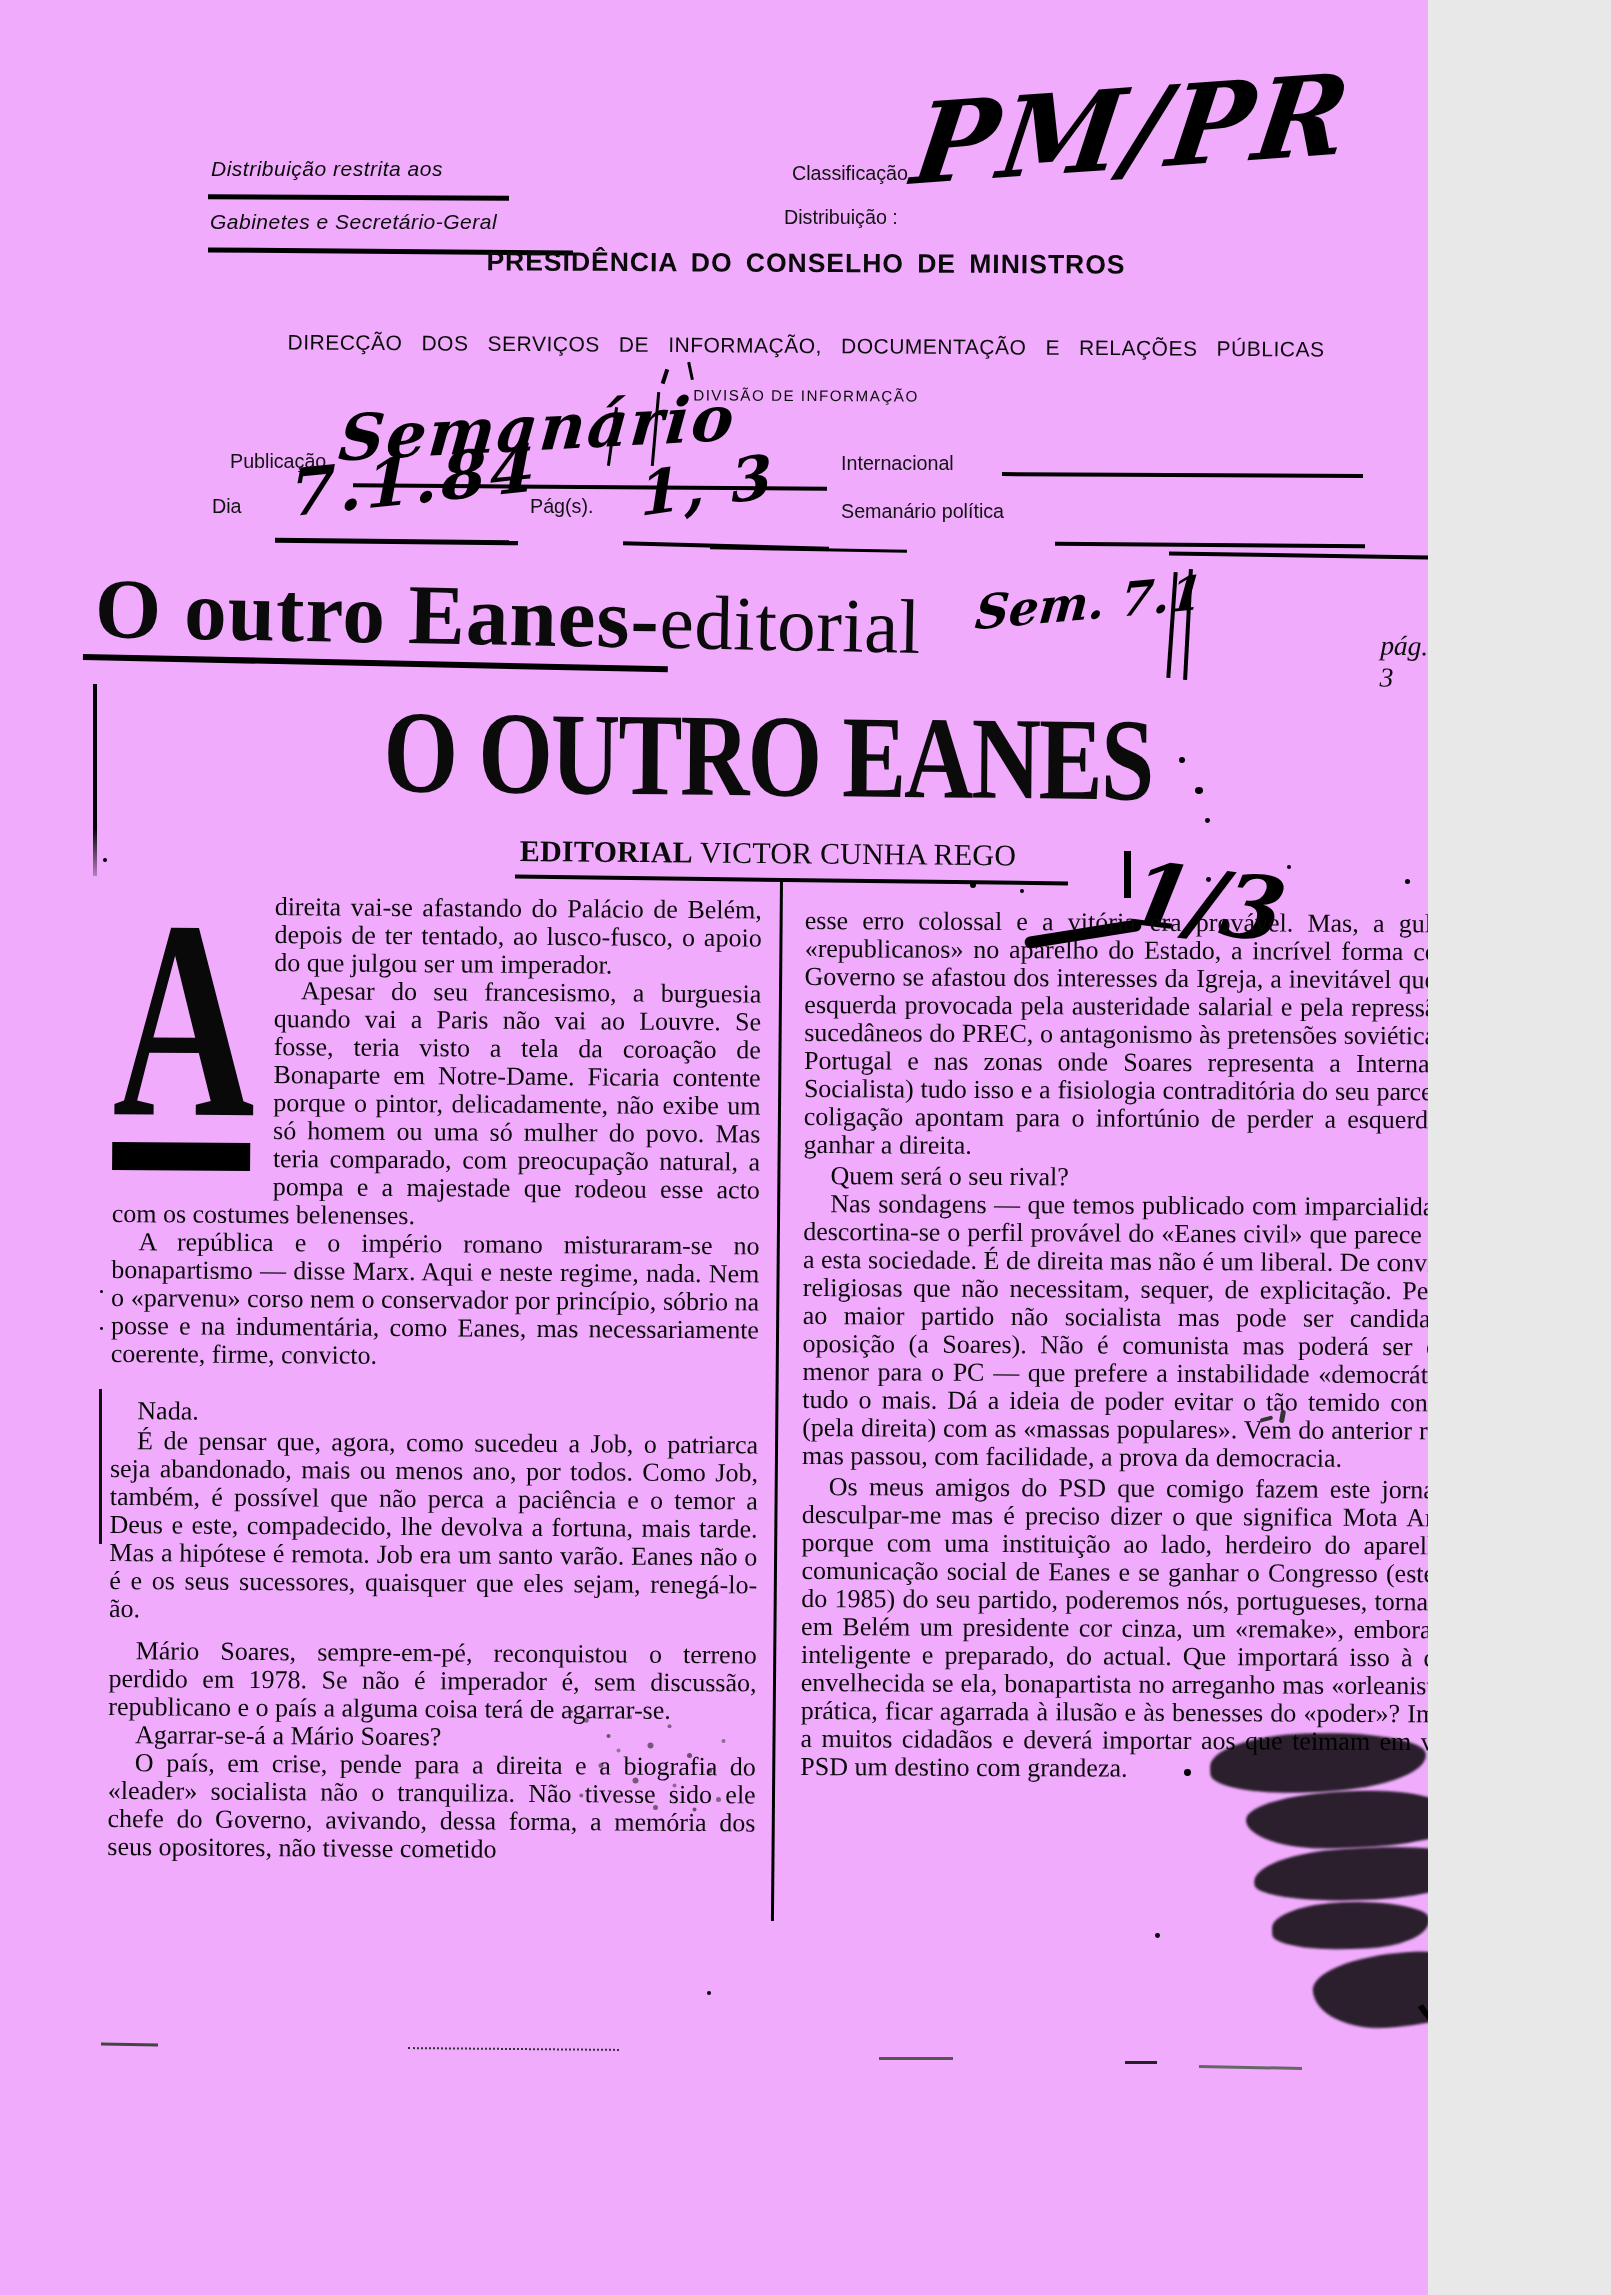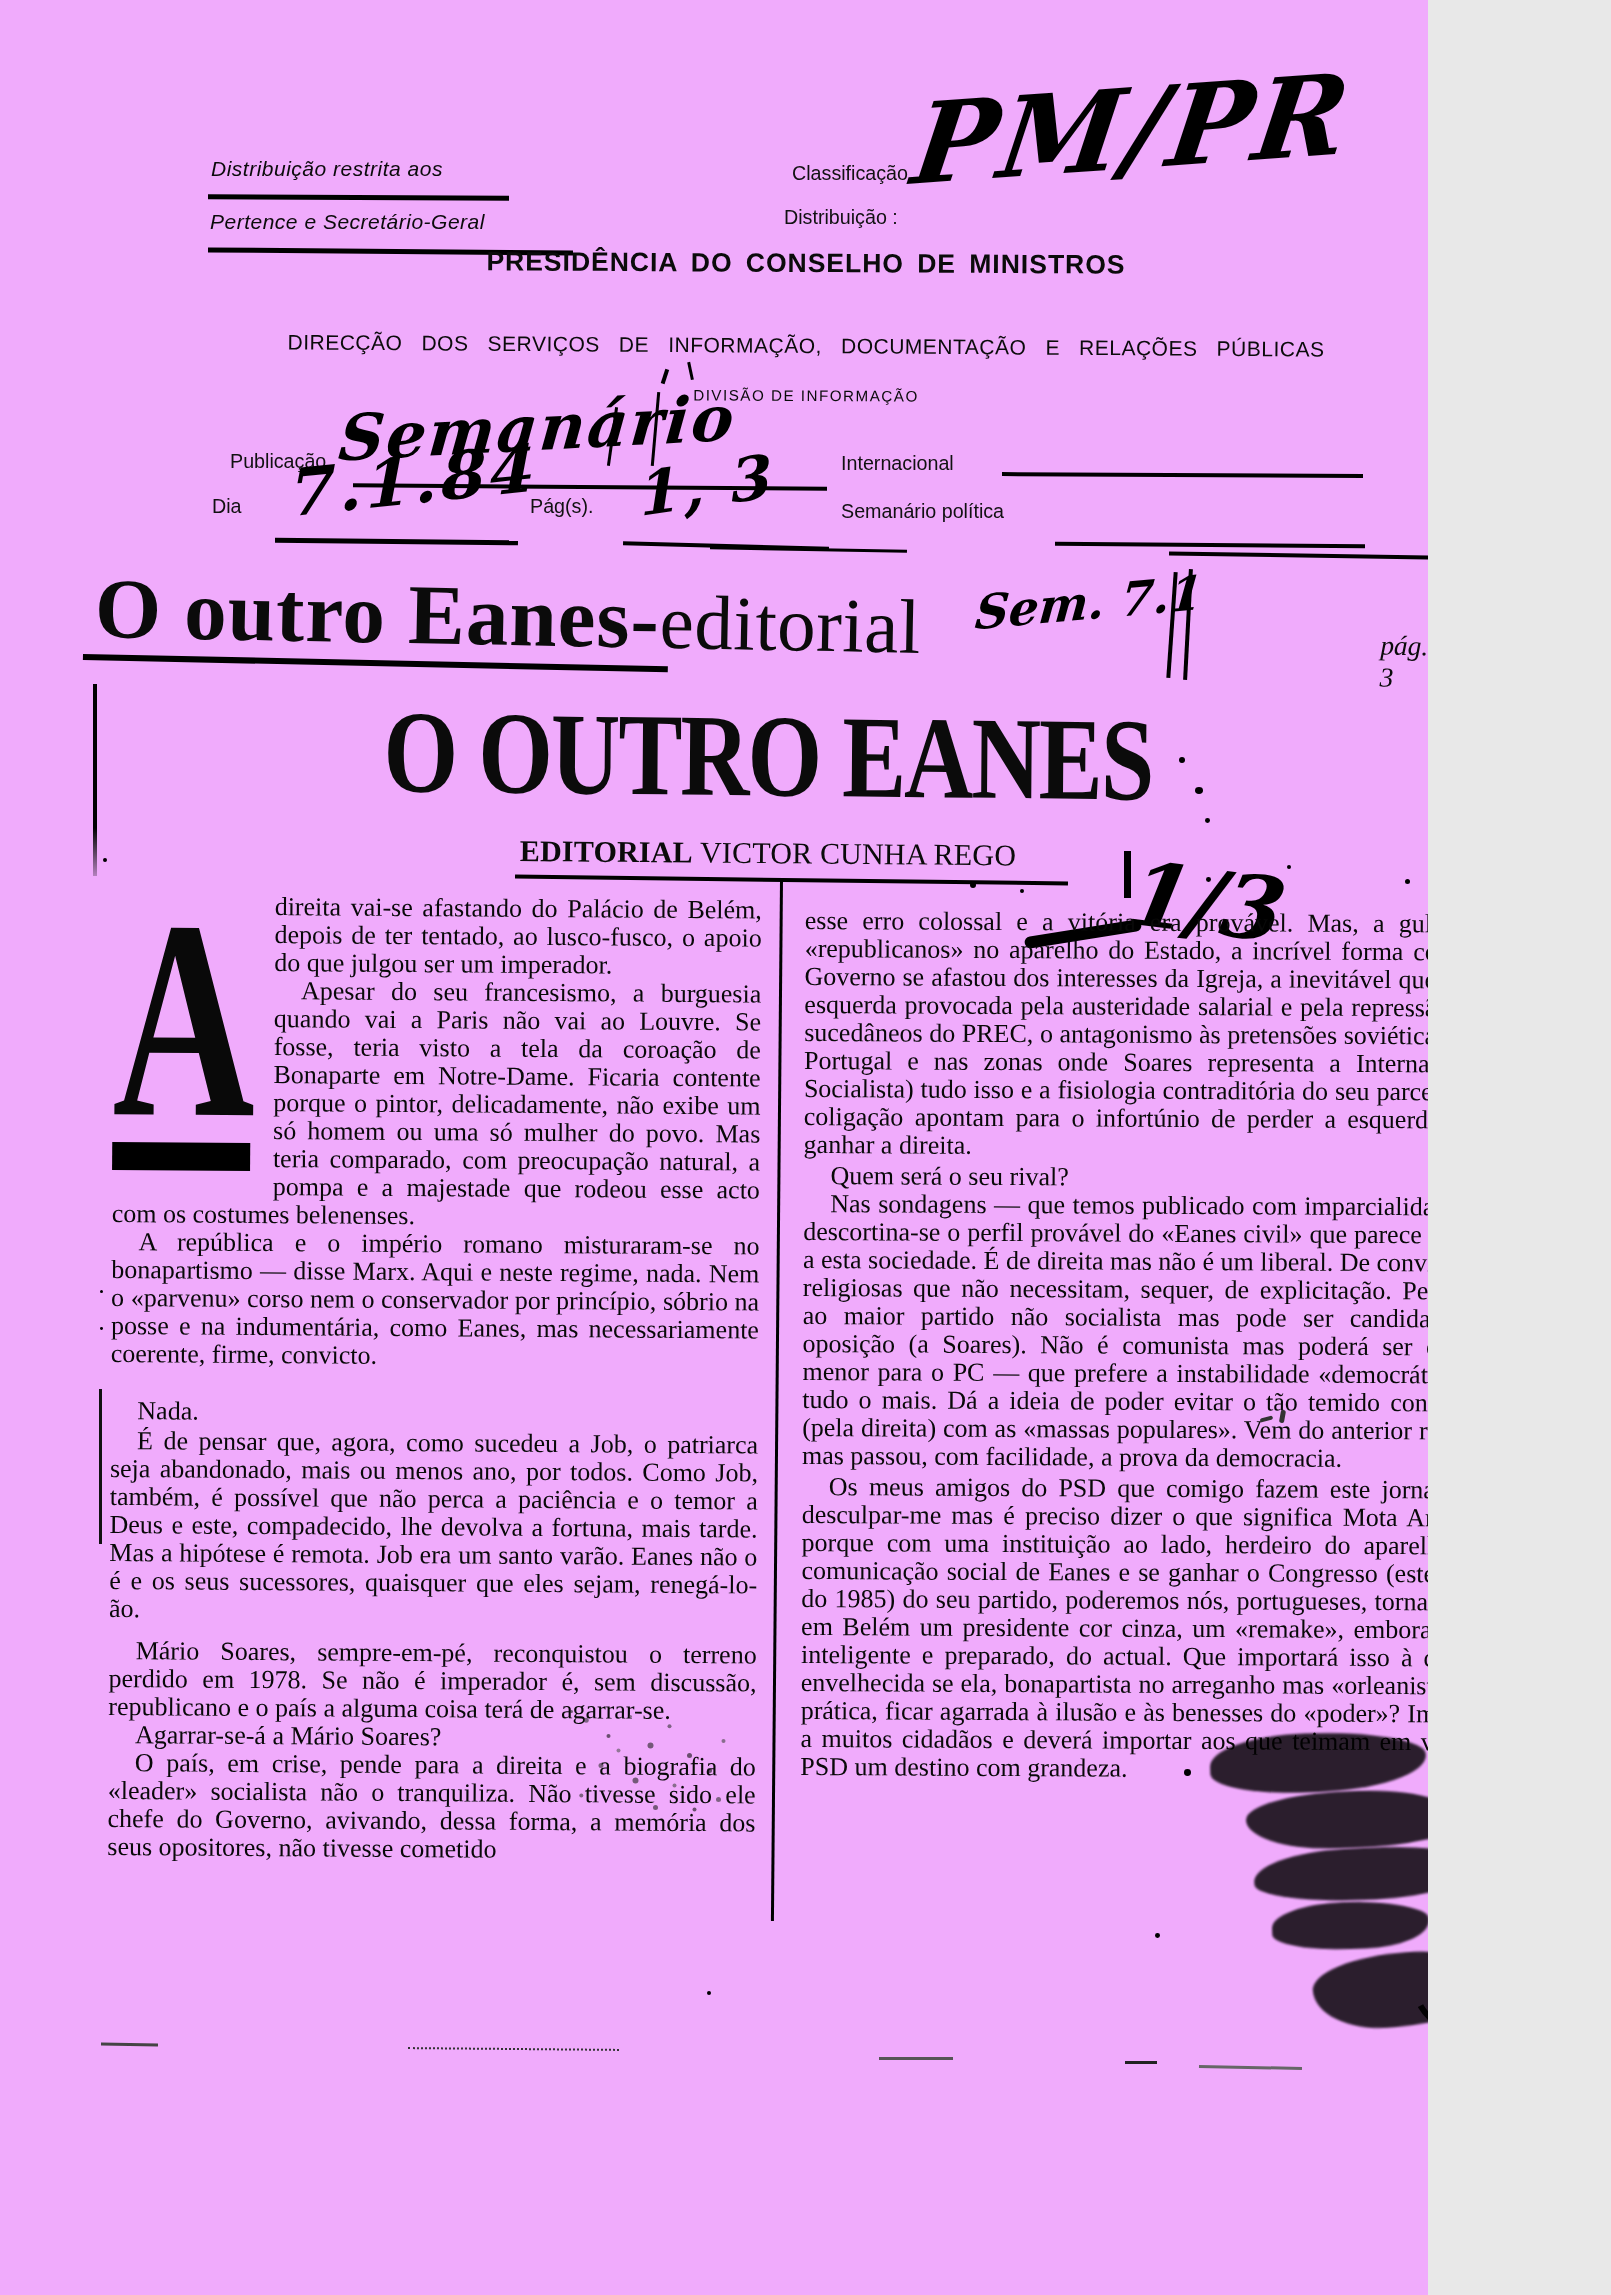--- a/index.html
+++ b/index.html
@@ -46,21 +46,21 @@
        103px 74px 0 0.5px #444, 138px 59px 0 1px #111, 9.8px 84px 0 0.5px #333, 84px 96px 0 1px #222,
        123px 98px 0 0.5px #111, 152px 29.5px 0 0.5px #444, 47px 39px 0 0.5px #555, 147px 88px 0 1px #333;}
 </style>
 </head>
 <body>
 
 <div class="page" data-name="scanned-document-page">
 
   <div class="abs sans restricted" style="left:211px;top:157px;" data-name="restricted-distribution-line1">Distribuição restrita aos</div>
   <div class="line" style="left:208px;top:195px;width:301px;height:5.4px;transform:rotate(.3deg);" data-name="underline"></div>
-  <div class="abs sans restricted" style="left:210px;top:210px;" data-name="restricted-distribution-line2">Pertence e Secretário-Geral</div>
+  <div class="abs sans restricted" style="left:210px;top:210px;" data-name="restricted-distribution-line2">Gabinetes e Secretário-Geral</div>
   <div class="line" style="left:208px;top:249px;width:365px;height:5.4px;transform:rotate(.5deg);" data-name="underline"></div>
 
   <div class="abs sans field-label" style="left:785px;top:162px;margin-left:7px;" data-name="classificacao-label">Classificação</div>
   <div class="hand" style="left:914px;top:64px;font-size:111px;transform:rotate(-4deg) skewX(-12deg);letter-spacing:2.9px;" data-name="handwritten-classificacao-value">PM/PR</div>
   <div class="abs sans field-label" style="left:784px;top:206px;" data-name="distribuicao-label">Distribuição :</div>
 
   <div class="abs sans org-center" style="top:248px;font-weight:bold;font-size:26.5px;letter-spacing:1px;word-spacing:4.9px;transform:rotate(.3deg);" data-name="org-title">PRESIDÊNCIA DO CONSELHO DE MINISTROS</div>
   <div class="abs sans org-center" style="top:334px;font-size:21px;letter-spacing:0.5px;word-spacing:12.8px;transform:rotate(.4deg);" data-name="org-direccao">DIRECÇÃO DOS SERVIÇOS DE INFORMAÇÃO, DOCUMENTAÇÃO E RELAÇÕES PÚBLICAS</div>
   <div class="abs sans org-center" style="top:387px;font-size:15.2px;letter-spacing:1.5px;transform:rotate(.3deg);" data-name="org-divisao">DIVISÃO DE INFORMAÇÃO</div>
   <div class="line" style="left:663px;top:369px;width:3.9px;height:14.7px;transform:rotate(18deg);" data-name="pen-tick"></div>

